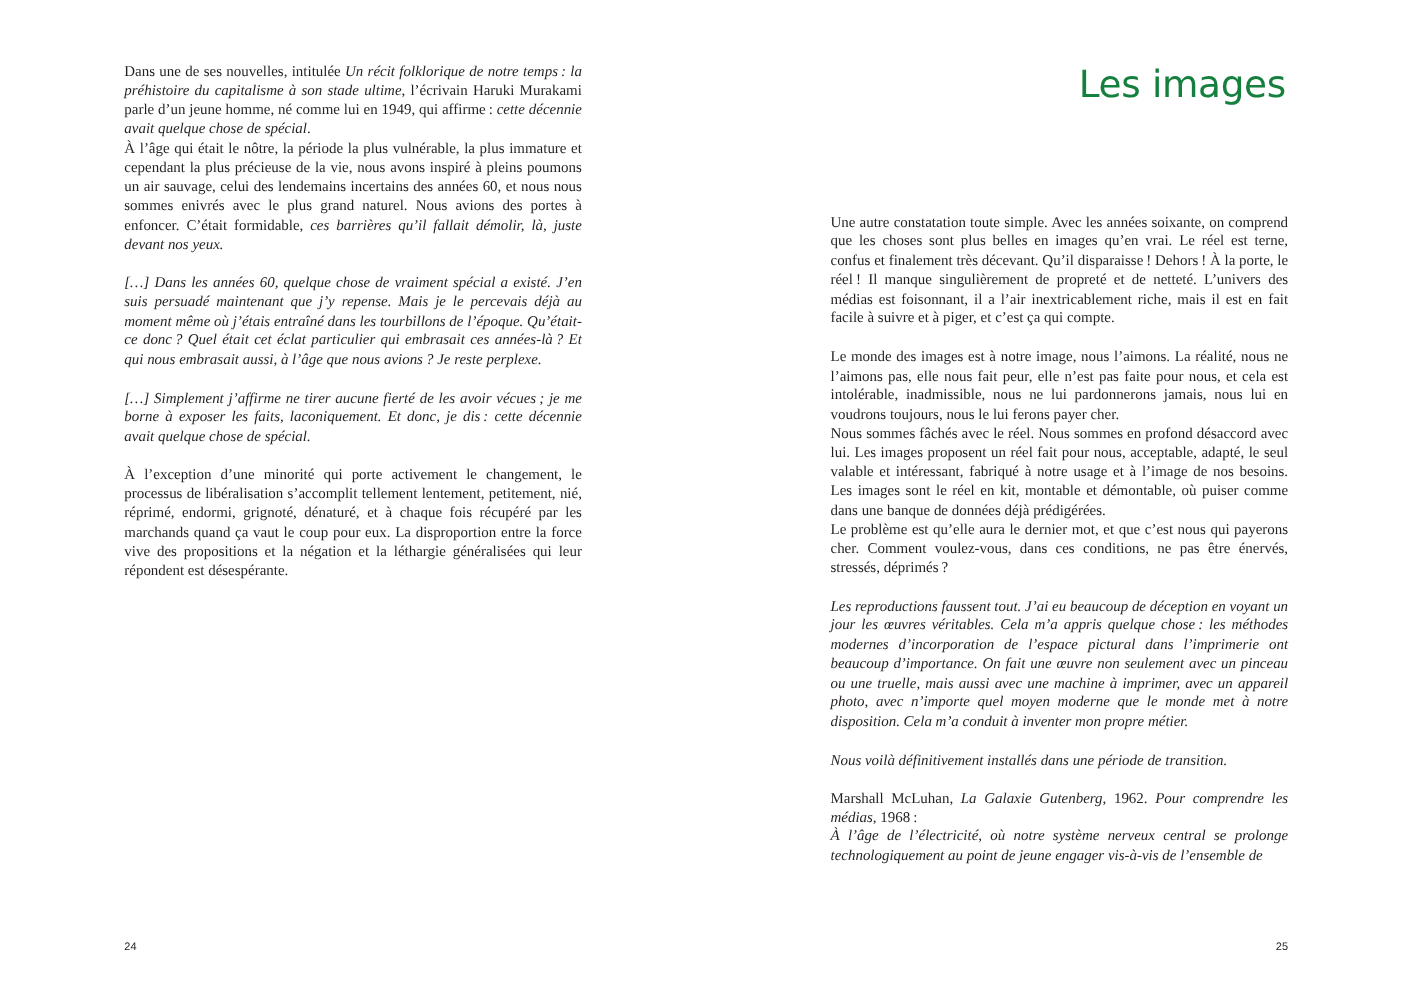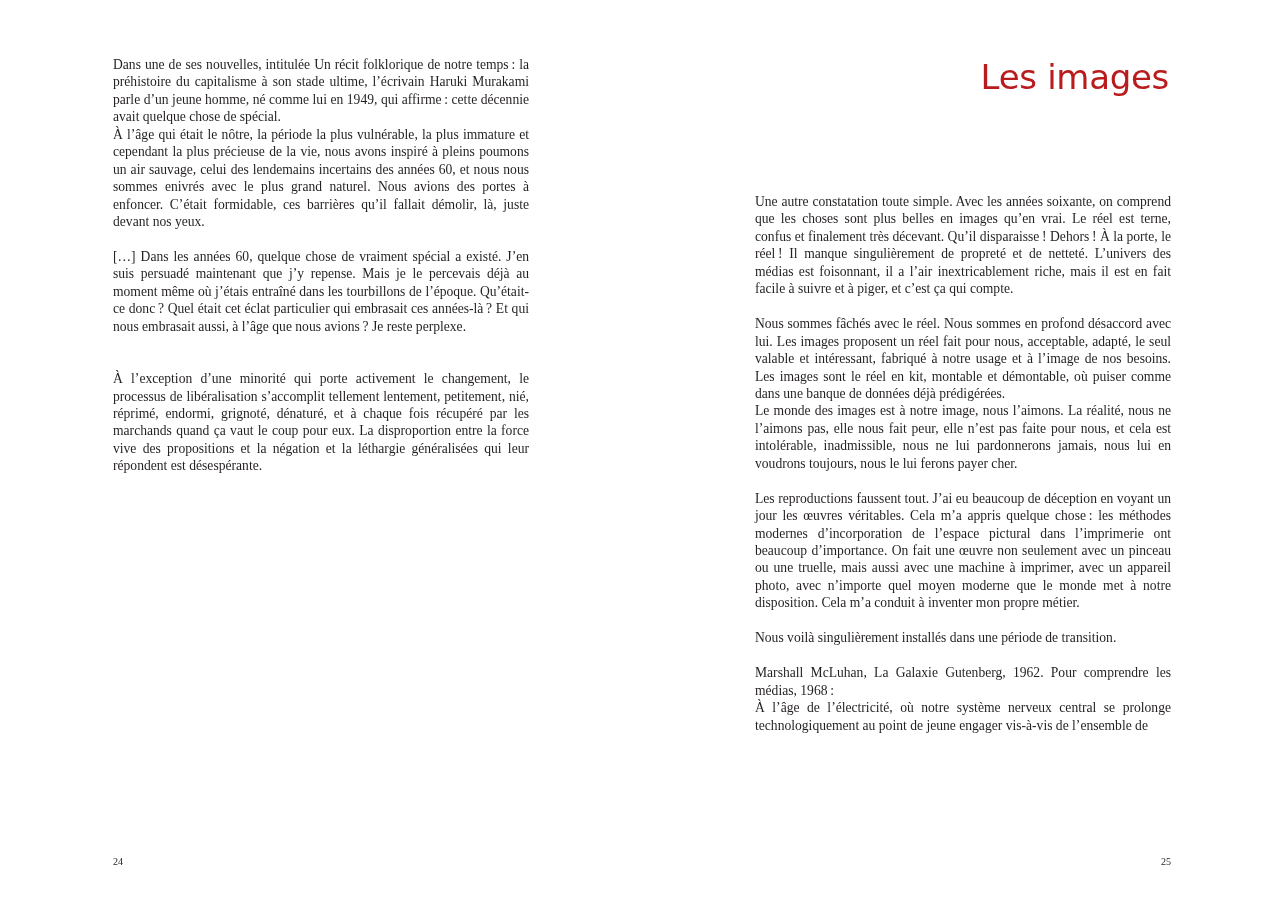--- a/index.html
+++ b/index.html
@@ -11,57 +11,59 @@
   .page-left { left:0; width:641px; }
   .page-right { left:641px; width:641px; }
   .col {
     position:absolute; width:416px; font-size:13.6px; line-height:17.45px;
     text-align:justify; hyphens:auto;
   }
   .page-left .col { left:113px; top:56px; }
   .page-right .col { left:114px; top:193px; }
   .col p { margin:0; }
   .gap { height:17.45px; }
-  .it { }
+  .it { font-style:italic; }
   .title {
     position:absolute; right:113px; top:57px; font-family:"DejaVu Sans","Liberation Sans",sans-serif;
-    font-size:34px; font-weight:400; letter-spacing:-0.3px; color:#b91c1c; margin:0;
+    font-size:34px; font-weight:400; letter-spacing:-0.3px; color:#15803d; margin:0;
   }
   .folio {
-    position:absolute; top:856px; font-family:Liberation Serif, serif;
+    position:absolute; top:856px; font-family:Liberation Sans, sans-serif;
     font-size:10px; color:#231f20;
   }
   .page-left .folio { left:113px; }
   .page-right .folio { right:111px; }
 </style>
 </head>
 <body>
 
 <div class="page page-left">
   <div class="col">
       <p><span>Dans une de ses nouvelles, intitulée </span><span class="it">Un récit folklorique de notre temps : la préhistoire du capitalisme à son stade ultime</span><span>, l’écrivain Haruki Murakami parle d’un jeune homme, né comme lui en 1949, qui affirme : </span><span class="it">cette décennie avait quelque chose de spécial</span><span>.</span></p>
       <p><span>À l’âge qui était le nôtre, la période la plus vulnérable, la plus immature et cependant la plus précieuse de la vie, nous avons inspiré à pleins poumons un air sauvage, celui des lendemains incertains des années 60, et nous nous sommes enivrés avec le plus grand naturel. Nous avions des portes à enfoncer. C’était formidable, </span><span class="it">ces barrières qu’il fallait démolir, là, juste devant nos yeux.</span></p>
       <div class="gap"></div>
       <p><span class="it">[…] Dans les années 60, quelque chose de vraiment spécial a existé. J’en suis persuadé maintenant que j’y repense. Mais je le percevais déjà au moment même où j’étais entraîné dans les tourbillons de l’époque. Qu’était-ce donc ? Quel était cet éclat particulier qui embrasait ces années-là ? Et qui nous embrasait aussi, à l’âge que nous avions ? Je reste perplexe.</span></p>
       <div class="gap"></div>
+      <p><span class="it">[…] Simplement j’affirme ne tirer aucune fierté de les avoir vécues ; je me borne à exposer les faits, laconiquement. Et donc, je dis : cette décennie avait quelque chose de spécial.</span></p>
       <div class="gap"></div>
       <p><span>À l’exception d’une minorité qui porte activement le changement, le processus de libéralisation s’accomplit tellement lentement, petitement, nié, réprimé, endormi, grignoté, dénaturé, et à chaque fois récupéré par les marchands quand ça vaut le coup pour eux. La disproportion entre la force vive des propositions et la négation et la léthargie généralisées qui leur répondent est désespérante.</span></p>
     </div>
   <div class="folio">24</div>
 </div>
 
 <div class="page page-right">
   <h1 class="title">Les images</h1>
   <div class="col">
       <p><span>Une autre constatation toute simple. Avec les années soixante, on comprend que les choses sont plus belles en images qu’en vrai. Le réel est terne, confus et finalement très décevant. Qu’il disparaisse ! Dehors ! À la porte, le réel ! Il manque singulièrement de propreté et de netteté. L’univers des médias est foisonnant, il a l’air inextricablement riche, mais il est en fait facile à suivre et à piger, et c’est ça qui compte.</span></p>
       <div class="gap"></div>
+      <p><span>Le monde des images est à notre image, nous l’aimons. La réalité, nous ne l’aimons pas, elle nous fait peur, elle n’est pas faite pour nous, et cela est intolérable, inadmissible, nous ne lui pardonnerons jamais, nous lui en voudrons toujours, nous le lui ferons payer cher.</span></p>
       <p><span>Nous sommes fâchés avec le réel. Nous sommes en profond désaccord avec lui. Les images proposent un réel fait pour nous, acceptable, adapté, le seul valable et intéressant, fabriqué à notre usage et à l’image de nos besoins. Les images sont le réel en kit, montable et démontable, où puiser comme dans une banque de données déjà prédigérées.</span></p>
-      <p><span>Le monde des images est à notre image, nous l’aimons. La réalité, nous ne l’aimons pas, elle nous fait peur, elle n’est pas faite pour nous, et cela est intolérable, inadmissible, nous ne lui pardonnerons jamais, nous lui en voudrons toujours, nous le lui ferons payer cher.</span></p>
+      <p><span>Le problème est qu’elle aura le dernier mot, et que c’est nous qui payerons cher. Comment voulez-vous, dans ces conditions, ne pas être énervés, stressés, déprimés ?</span></p>
       <div class="gap"></div>
       <p><span class="it">Les reproductions faussent tout. J’ai eu beaucoup de déception en voyant un jour les œuvres véritables. Cela m’a appris quelque chose : les méthodes modernes d’incorporation de l’espace pictural dans l’imprimerie ont beaucoup d’importance. On fait une œuvre non seulement avec un pinceau ou une truelle, mais aussi avec une machine à imprimer, avec un appareil photo, avec n’importe quel moyen moderne que le monde met à notre disposition. Cela m’a conduit à inventer mon propre métier.</span></p>
       <div class="gap"></div>
-      <p><span class="it">Nous voilà singulièrement installés dans une période de transition.</span></p>
+      <p><span class="it">Nous voilà définitivement installés dans une période de transition.</span></p>
       <div class="gap"></div>
       <p><span>Marshall McLuhan, </span><span class="it">La Galaxie Gutenberg</span><span>, 1962. </span><span class="it">Pour comprendre les médias</span><span>, 1968 :</span></p>
       <p><span class="it">À l’âge de l’électricité, où notre système nerveux central se prolonge technologiquement au point de jeune engager vis-à-vis de l’ensemble de</span></p>
     </div>
   <div class="folio">25</div>
 </div>
 
 </body></html>

